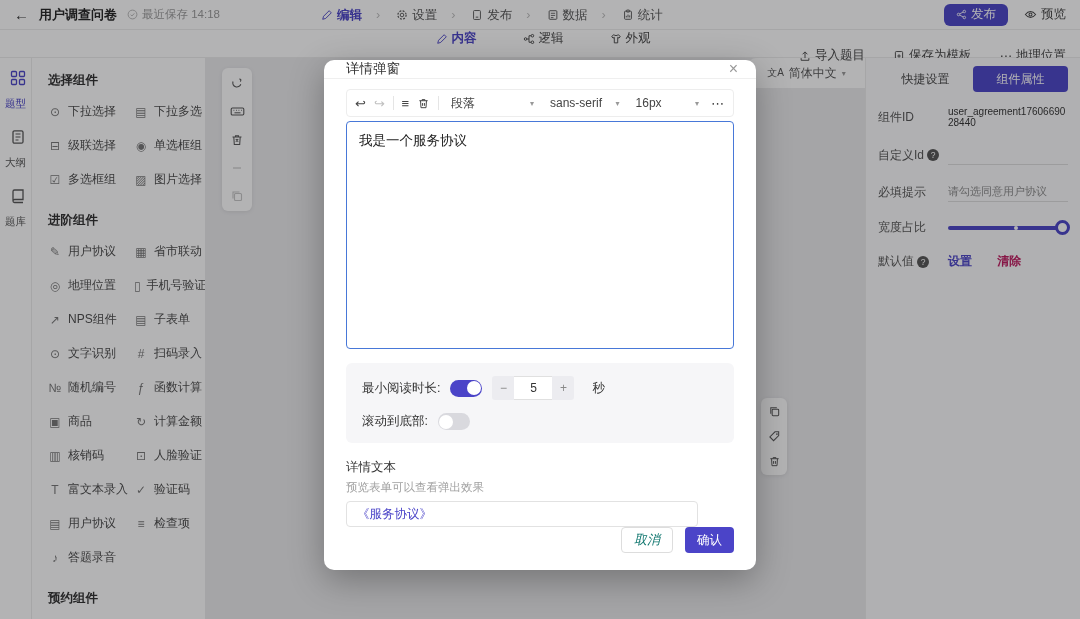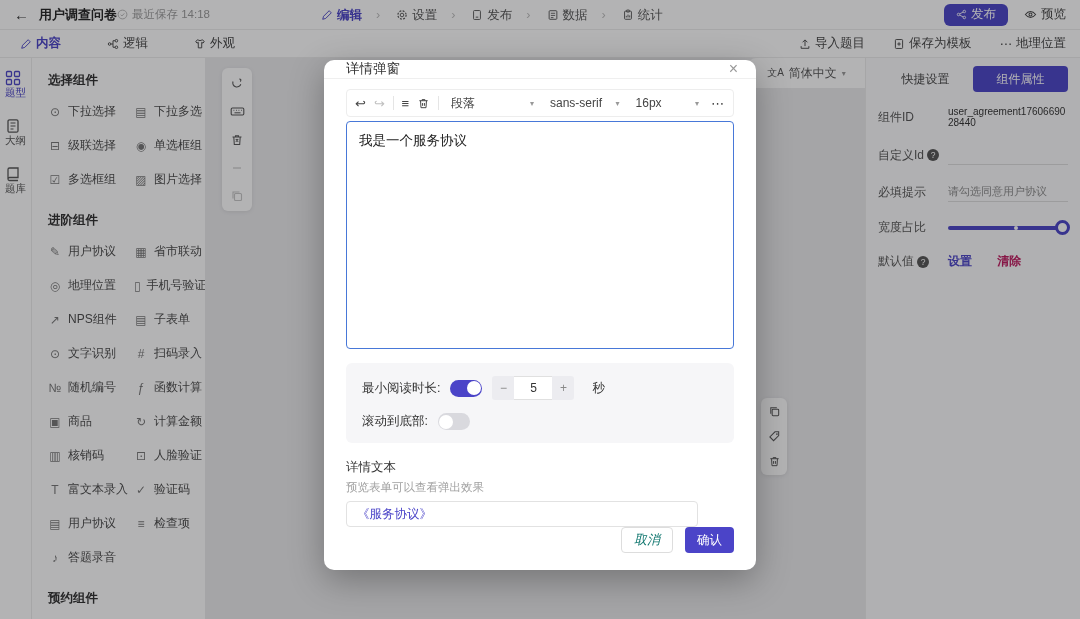--- a/index.html
+++ b/index.html
@@ -3,41 +3,41 @@
 <meta charset="utf-8">
 <style>
   * { margin:0; padding:0; box-sizing:border-box; }
   html,body { width:1080px; height:619px; overflow:hidden; }
   body { font-family:"Liberation Sans","DejaVu Sans",sans-serif; font-size:12px; color:#333; background:#eaeaec; }
   .stage { position:relative; width:1080px; height:619px; overflow:hidden; background:#eaeaec; }
 
   
   .topbar { position:absolute; left:0; top:0; width:1080px; height:30px; background:#fff; border-bottom:1px solid #ececec; display:flex; align-items:center; padding:0 14px; z-index:1; }
   .back { font-size:15px; color:#333; margin-right:10px; cursor:pointer; }
-  .doc-title { font-size:13px; font-weight:bold; color:#222; margin-right:0; }
+  .doc-title { font-size:13px; font-weight:bold; color:#222; margin-right:10px; }
   .autosave { display:flex; align-items:center; gap:4px; color:#9a9a9a; font-size:11.5px; }
   .topnav { position:absolute; left:315px; top:0; height:30px; display:flex; align-items:center; gap:4px; }
   .topnav-item { display:flex; align-items:center; gap:4px; color:#555; font-size:12.5px; padding:0 6px; cursor:pointer; }
   .topnav-item.active { color:#4b44c8; font-weight:bold; }
   .topnav-item:not(:last-child)::after { content:"›"; color:#bbb; margin-left:10px; font-weight:normal; }
   .top-right { margin-left:auto; display:flex; align-items:center; gap:16px; }
   .btn-publish { background:#4b44c8; color:#fff; border:none; border-radius:6px; height:22px; padding:0 12px; font-size:12.5px; display:flex; align-items:center; gap:4px; cursor:pointer; }
   .preview-link { display:flex; align-items:center; gap:4px; color:#444; font-size:12.5px; cursor:pointer; }
 
   
-  .tabsbar { position:absolute; left:0; top:30px; width:1080px; height:28px; background:#fff; border-bottom:1px solid #ececec; display:flex; align-items:center; padding:0 14px; z-index:1; }
+  .tabsbar { position:absolute; left:0; top:30px; width:1080px; height:28px; background:#fff; border-bottom:1px solid #ececec; display:flex; align-items:center; padding:0 14px; z-index:1;flex-direction:column; }
   .view-tabs { display:flex; gap:46px; margin-left:44px; }
   .view-tab { display:flex; align-items:center; gap:4px; color:#444; font-size:12.5px; cursor:pointer; }
   .view-tab.active { color:#4b44c8; font-weight:bold; }
   .tabsbar-actions { margin-left:auto; display:flex; gap:28px; }
   .bar-action { display:flex; align-items:center; gap:4px; color:#444; font-size:12.5px; cursor:pointer; }
 
   
   .rail { position:absolute; left:0; top:58px; width:32px; height:561px; background:#fff; border-right:1px solid #ececec; display:flex; flex-direction:column; align-items:center; padding-top:12px; gap:18px; z-index:1; }
-  .rail-item { display:flex; flex-direction:column; align-items:flex-start; gap:0; color:#555; font-size:10.5px; cursor:pointer; }
+  .rail-item { display:flex; flex-direction:column; align-items:flex-end; gap:11px; color:#555; font-size:10.5px; cursor:pointer; }
   .rail-item.active { color:#4b44c8; }
 
   
   .sidebar { position:absolute; left:32px; top:58px; width:173px; height:561px; background:#fff; padding:14px 0 0 16px; overflow:hidden; z-index:1; }
   .group-title { font-size:12.5px; font-weight:bold; color:#2f2f2f; margin-bottom:4px; }
   .comp-grid { display:grid; grid-template-columns:86px 70px; row-gap:17px; margin:14px 0 24px; }
   .comp-item { display:flex; align-items:center; gap:6px; font-size:12px; color:#4a4a4a; cursor:pointer; white-space:nowrap; }
   .comp-item .glyph { width:14px; text-align:center; color:#777; font-size:12px; }
 
   

